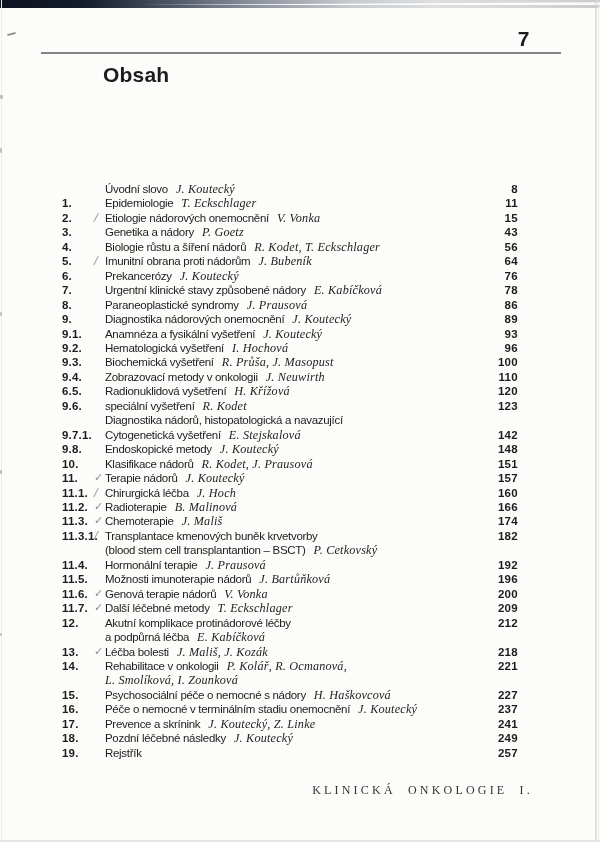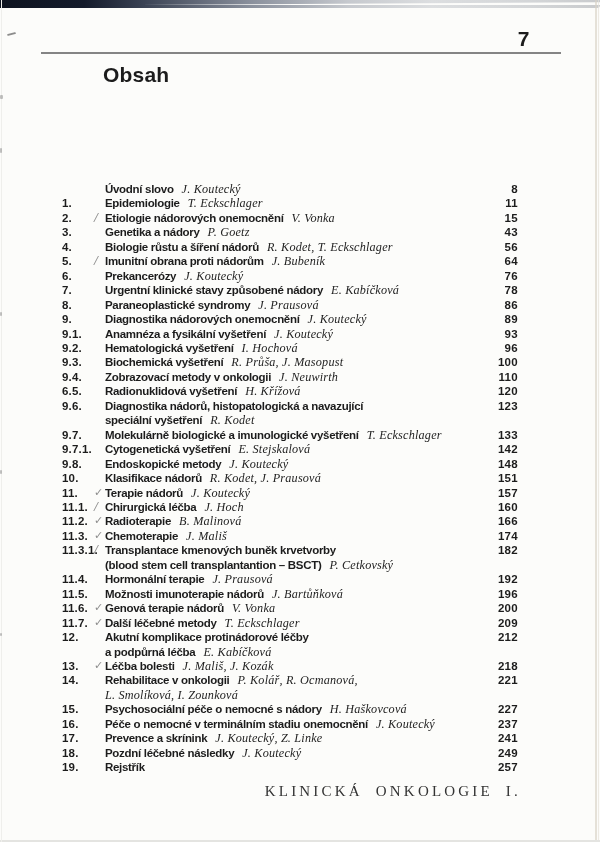--- a/index.html
+++ b/index.html
@@ -29,31 +29,31 @@
   .pagenum{position:absolute;top:28px;left:440px;width:90px;text-align:right;
     font-size:21px;font-weight:bold;letter-spacing:.5px;line-height:22px;}
   .rule{position:absolute;top:52px;left:41px;width:520px;height:2px;background:#6f6f6f;opacity:.85;}
   .heading{position:absolute;top:63px;left:103px;font-size:21px;font-weight:bold;letter-spacing:.2px;}
   
   .toc{position:absolute;top:182px;left:62px;width:456px;font-size:11.5px;line-height:14.45px;}
   .row{display:flex;align-items:flex-start;}
   .num{width:43px;flex:0 0 43px;font-weight:bold;letter-spacing:.2px;}
   .body{flex:1 1 auto;position:relative;min-width:0;}
   .line{white-space:nowrap;}
-  .title{font-weight:bold;letter-spacing:-.3px;}
+  .title{font-weight:normal;letter-spacing:-.3px;}
   .authors{font-family:"Liberation Serif",serif;font-style:italic;font-size:12.2px;
     color:#232323;margin-left:8px;letter-spacing:.2px;margin-top:40px;}
   .authors.no-indent{margin-left:0;}
   .page-col{width:36px;flex:0 0 36px;text-align:right;font-weight:bold;letter-spacing:.3px;}
   .check{position:absolute;left:-11px;width:10px;color:#8d8d8d;font-size:11px;
     font-family:"DejaVu Sans",sans-serif;}
   .check.slash{transform:skewX(-12deg);color:#979797;}
   
-  .footer{position:absolute;top:783px;left:0;width:521px;text-align:right;
-    font-family:"Liberation Serif",serif;font-size:15px;color:#333;
+  .footer{position:absolute;top:783px;left:12px;width:521px;text-align:right;
+    font-family:"Liberation Serif",serif;font-size:12px;color:#333;
     letter-spacing:3.2px;word-spacing:6px;}
 </style>
 </head>
 <body>
 
 <div class="page" style="background: rgb(252, 252, 250); color: rgb(28, 28, 28);">
 
   <div class="scan-band"></div>
   <div class="scan-band-thin"></div>
   <div class="squiggle"></div>
@@ -173,31 +173,24 @@
       <div class="row">
         <div class="num">6.5.</div>
         <div class="body">
           <div class="line"><span class="title">Radionuklidová vyšetření</span><span class="authors">H. Křížová</span></div>
         </div>
         <div class="page-col">120</div>
       </div>
       <div class="row">
         <div class="num">9.6.</div>
         <div class="body">
+          <div class="line"><span class="title">speciální vyšetření</span><span class="authors">R. Kodet</span></div>
           <div class="line"><span class="title">Diagnostika nádorů, histopatologická a navazující</span></div>
-          <div class="line"><span class="title">speciální vyšetření</span><span class="authors">R. Kodet</span></div>
         </div>
         <div class="page-col">123</div>
-      </div>
-      <div class="row">
-        <div class="num">9.7.</div>
-        <div class="body">
-          <div class="line"><span class="title">Molekulárně biologické a imunologické vyšetření</span><span class="authors">T. Eckschlager</span></div>
-        </div>
-        <div class="page-col">133</div>
       </div>
       <div class="row">
         <div class="num">9.7.1.</div>
         <div class="body">
           <div class="line"><span class="title">Cytogenetická vyšetření</span><span class="authors">E. Stejskalová</span></div>
         </div>
         <div class="page-col">142</div>
       </div>
       <div class="row">
         <div class="num">9.8.</div>

